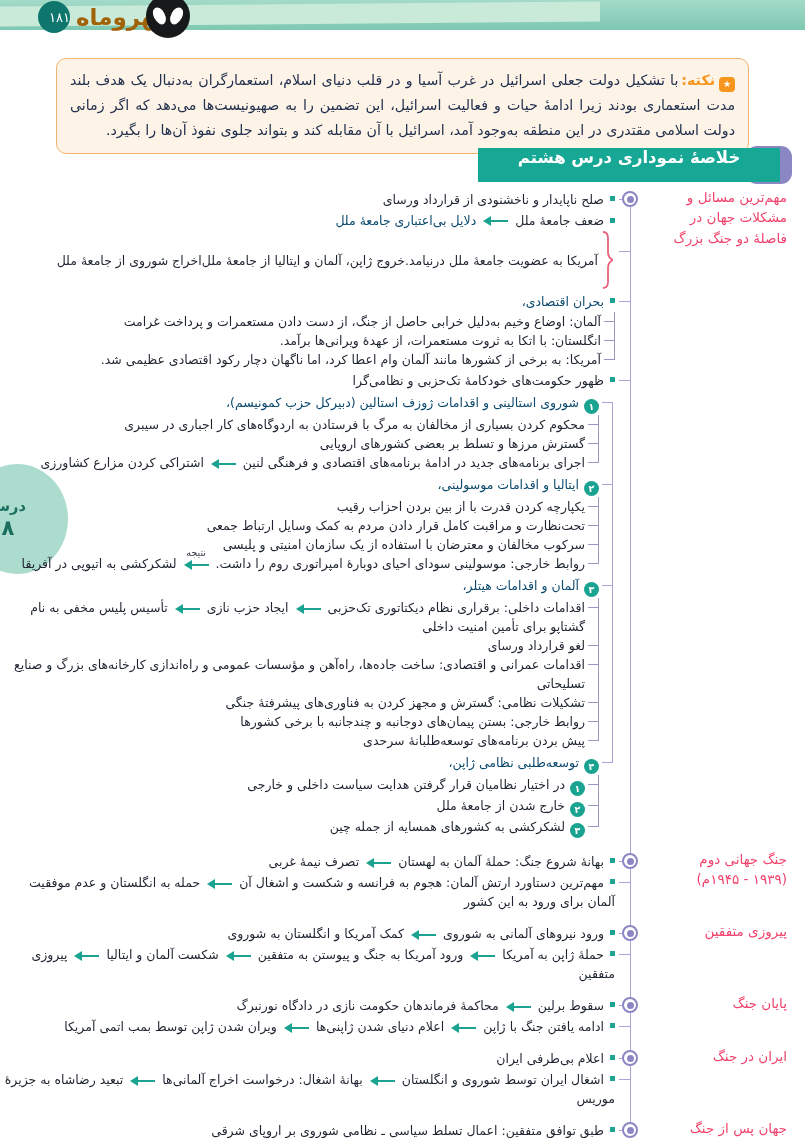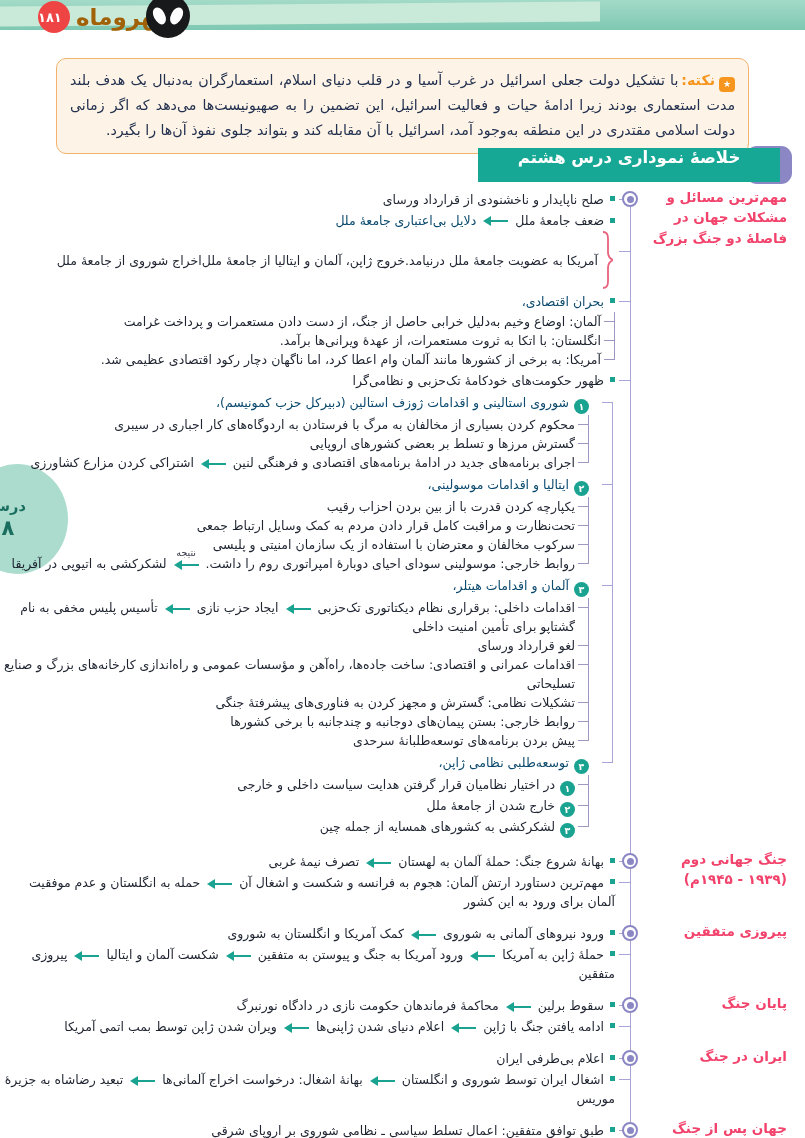--- a/index.html
+++ b/index.html
@@ -17,21 +17,21 @@
   }
   html,body{margin:0;padding:0}
   body{
     width:805px;height:1138px;position:relative;background:#ffffff;
     font-family:"DejaVu Sans",sans-serif;color:var(--ink);overflow:hidden;direction:rtl;
   }
   
   .band{position:absolute;top:0;left:0;right:0;height:30px;background:linear-gradient(180deg,#a3dac8,#7ec8b2)}
   .band2{position:absolute;top:4px;left:0;width:600px;height:20px;background:#c9ead9;transform:skewY(-0.5deg)}
   .page-badge{position:absolute;top:1px;left:38px;width:32px;height:32px;border-radius:50%;
-    background:#ef4444;color:#fff;font-weight:bold;font-size:13px;display:flex;align-items:center;justify-content:flex-end;z-index:3}
+    background:#0f766e;color:#fff;font-weight:normal;font-size:13px;display:flex;align-items:center;justify-content:flex-start;z-index:3}
   .brand{position:absolute;top:4px;left:76px;color:#a16207;font-weight:bold;font-size:23px;z-index:3;letter-spacing:.5px}
   .logo{position:absolute;top:-6px;left:146px;width:44px;height:44px;border-radius:50%;background:#17191b;z-index:4}
   .bfly{position:absolute;inset:0}
   .bfly::before,.bfly::after{content:"";position:absolute;width:11px;height:18px;background:#fff;border-radius:55% 55% 60% 60%;top:13px}
   .bfly::before{left:8px;transform:rotate(-28deg)}
   .bfly::after{right:8px;transform:rotate(28deg)}
   
   .note{position:absolute;top:58px;right:56px;left:56px;background:var(--note-bg);
     border:1.5px solid var(--note-bd);border-radius:10px;padding:9px 13px 10px 13px;
     font-size:14.2px;line-height:25px;color:#22304f;text-align:justify}
@@ -48,33 +48,33 @@
     color:#1a6e5f;display:flex;flex-direction:column;align-items:center;justify-content:center;padding-right:18px;box-sizing:border-box}
   .lesson .l1{font-weight:bold;font-size:14.5px}
   .lesson .l2{font-weight:bold;font-size:21px;margin-top:2px}
   
   .diagram{position:absolute;top:190px;left:0;right:0;font-size:12.5px;line-height:19px}
   .sec{position:relative;display:flex;align-items:flex-start;margin-bottom:11px}
   .sec::before{content:"";position:absolute;right:174px;top:-13px;bottom:0;border-right:1.7px solid var(--line);z-index:0}
   .sec:first-child::before{top:8px}
   .sec:last-child::before{bottom:20px}
   .labelcol{width:174px;box-sizing:border-box;padding:0 18px 0 4px;position:relative;z-index:1}
-  .seclbl{color:var(--red);font-weight:bold;font-size:13.5px;line-height:1.5;text-align:right;margin-top:-3px}
+  .seclbl{color:var(--red);font-weight:normal;font-size:13.5px;line-height:1.5;text-align:right;margin-top:-3px}
   .node{position:absolute;right:167px;top:1px;width:12px;height:12px;border:2px solid var(--purple);border-radius:50%;background:#fff;z-index:2}
   .node::after{content:"";position:absolute;inset:2.5px;background:var(--purple);border-radius:50%}
   .contentcol{flex:1;min-width:0;position:relative;z-index:1}
   ul{list-style:none;margin:0;padding:0}
   li{position:relative}
   .lv1>li{padding-right:16px;margin-bottom:2px}
   .lv1>li::before{content:"";position:absolute;right:0;top:9px;width:12px;border-top:1.6px solid var(--line)}
   .lv1>li.noconn::before{display:none}
   li.mid{display:flex;align-items:center;flex-wrap:wrap}
   .lv1>li.mid::before{top:50%}
   .lv2{margin:3px 2px 0 0}
-  .lv2>li{padding-right:24px;margin:3px 0}
+  .lv2>li{padding-right:14px;margin:3px 0}
   .lv2>li::before{content:"";position:absolute;right:1px;top:9px;width:10px;border-top:1.6px solid var(--line)}
   .lv2>li::after{content:"";position:absolute;right:0;top:-3px;height:calc(100% + 6px);border-right:1.6px solid var(--line)}
   .lv2>li:first-child::after{top:9px;height:calc(100% - 3px)}
   .lv2>li:last-child::after{height:13px}
   .lv3{margin-top:1px}
   .lv3>li{padding-right:14px}
   .lv3>li::before{content:"";position:absolute;right:1px;top:9px;width:10px;border-top:1.2px solid var(--line2)}
   .lv3>li::after{content:"";position:absolute;right:0;top:0;height:100%;border-right:1.2px solid var(--line2)}
   .lv3>li:last-child::after{height:10px}
   .sq{display:inline-block;width:5px;height:5px;background:var(--teal);margin-left:6px;vertical-align:3px;flex:0 0 auto}

